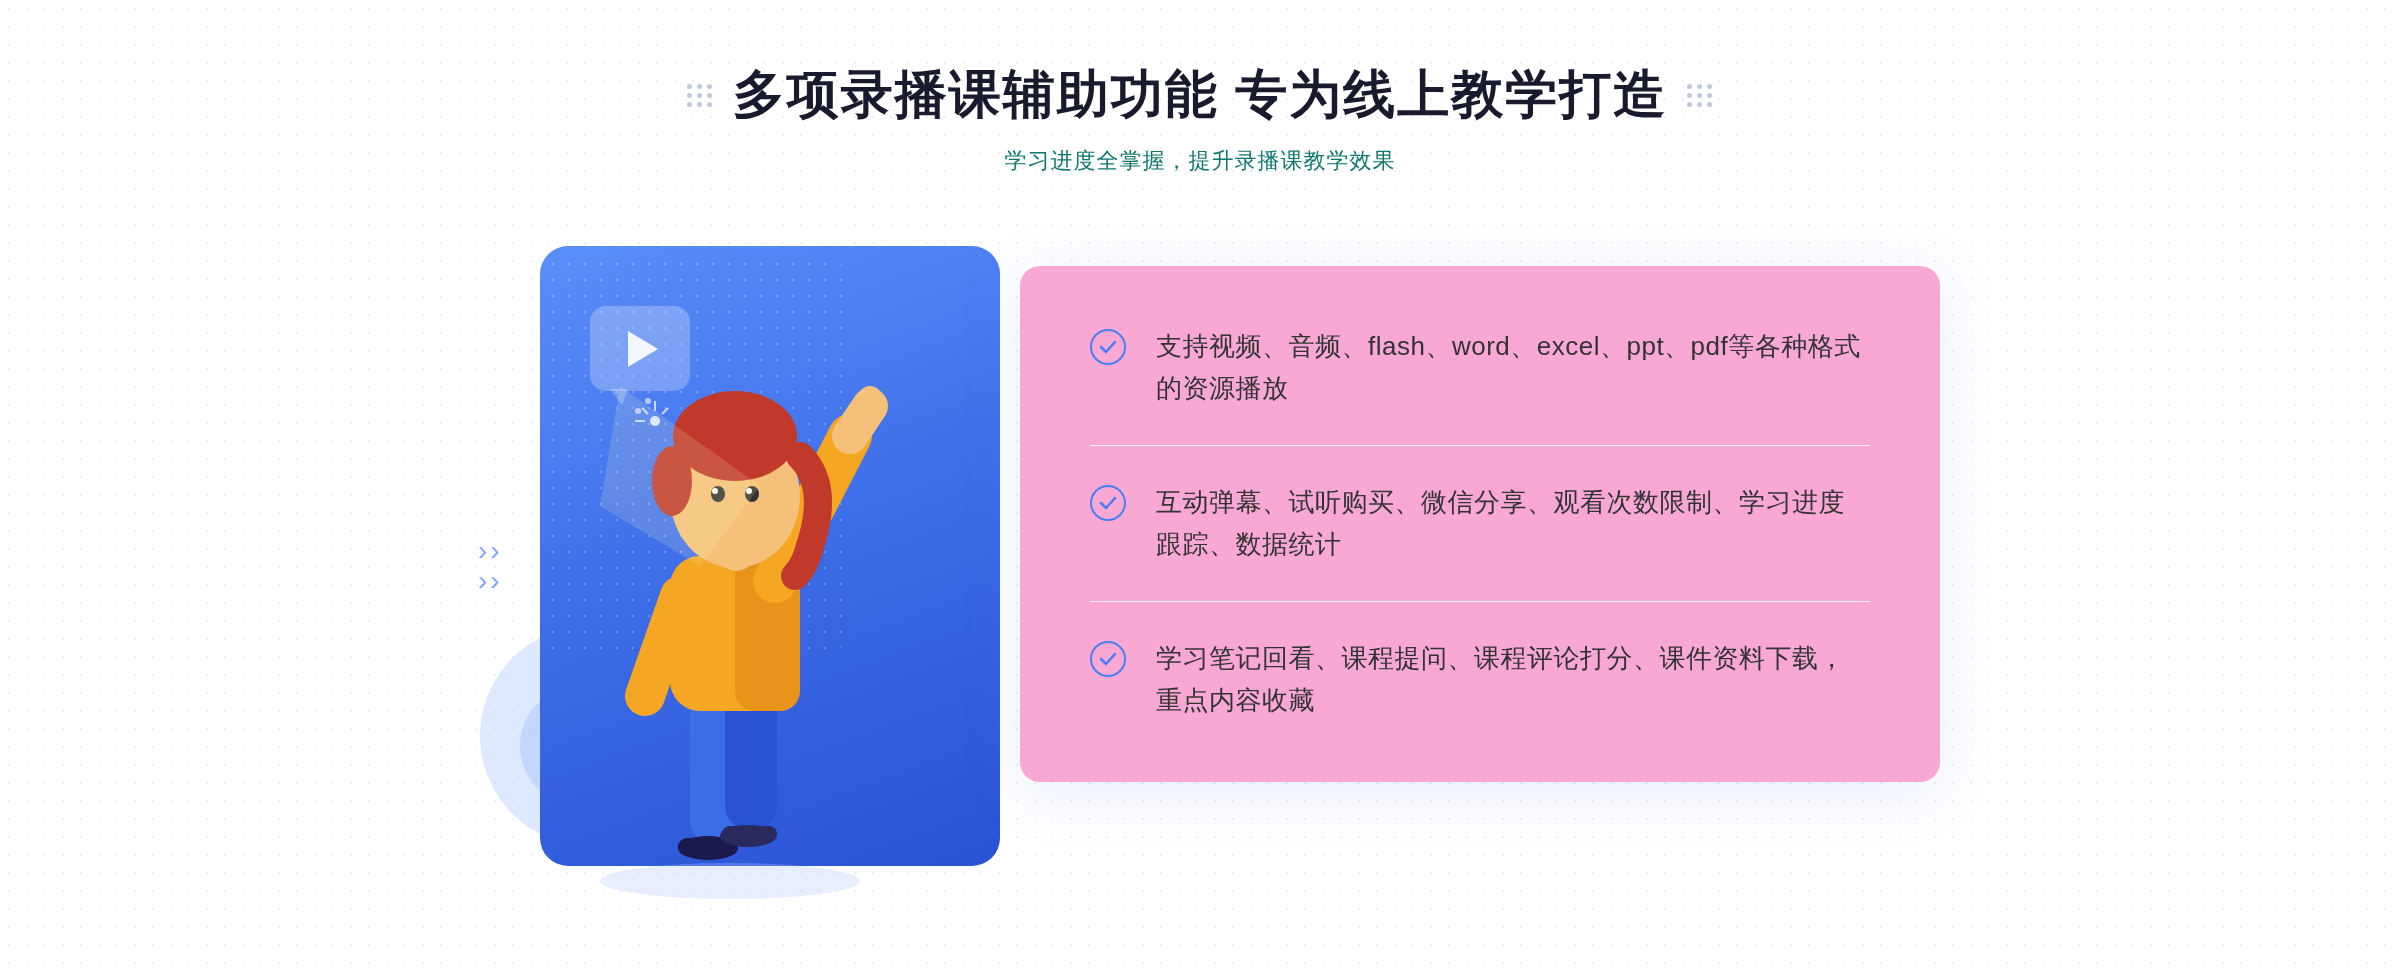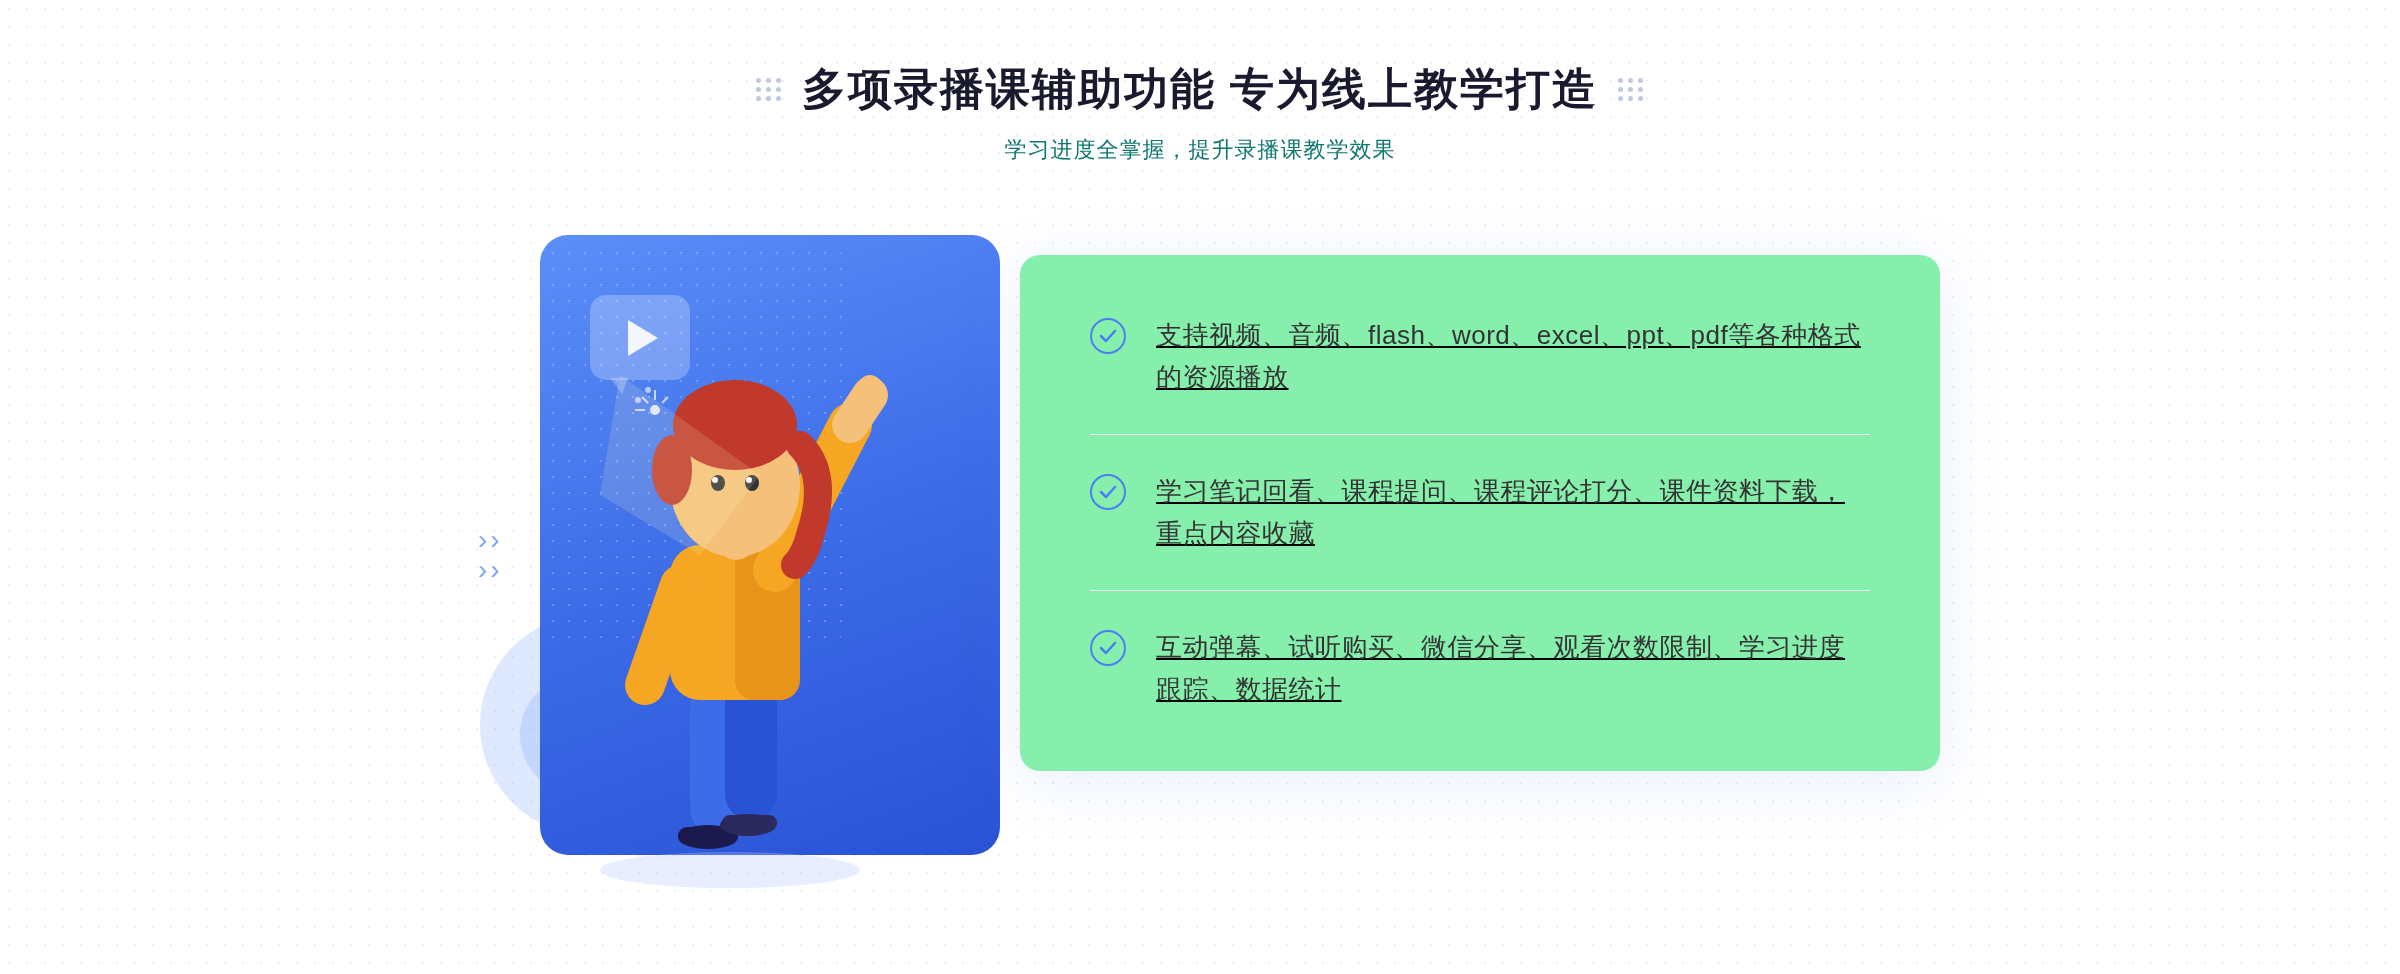--- a/index.html
+++ b/index.html
@@ -70,21 +70,21 @@
       grid-template-columns: repeat(3, 6px);
       gap: 4px;
     }
 
     .decorative-dots .dot-grid span {
       width: 5px;
       height: 5px;
     }
 
     .main-title {
-      font-size: 44px;
+      font-size: 52px;
       font-weight: 700;
       color: #1a1a2e;
       letter-spacing: 2px;
     }
 
     .sub-title {
       font-size: 22px;
       color: #0f766e;
       letter-spacing: 1px;
     }
@@ -227,30 +227,29 @@
     }
 
     
     .person-svg {
       width: 100%;
       height: 100%;
     }
 
     
     .features-panel {
-      background: #86efac;
+      background: #f9a8d4;
       border-radius: 20px;
       box-shadow: 0 10px 60px rgba(100, 140, 240, 0.15);
       padding: 60px 70px;
       width: 920px;
       margin-left: -20px;
       margin-top: 40px;
       z-index: 3;
       position: relative;
-      text-decoration: underline;
     }
 
     .feature-item {
       display: flex;
       align-items: flex-start;
       gap: 30px;
       padding: 36px 0;
       border-bottom: 1px solid #f0f2f8;
     }
 
@@ -421,29 +420,29 @@
         <span class="feature-text">支持视频、音频、flash、word、excel、ppt、pdf等各种格式的资源播放</span>
       </div>
 
 
       <div class="feature-item">
         <div class="check-circle">
           <svg viewBox="0 0 20 20" fill="none" xmlns="http://www.w3.org/2000/svg">
             <polyline points="3,10 8,15 17,5" stroke="#4a7ef5" stroke-width="2.5" stroke-linecap="round" stroke-linejoin="round"></polyline>
           </svg>
         </div>
-        <span class="feature-text">学习笔记回看、课程提问、课程评论打分、课件资料下载，重点内容收藏</span>
+        <span class="feature-text">互动弹幕、试听购买、微信分享、观看次数限制、学习进度跟踪、数据统计</span>
       </div>
 
       <div class="feature-item">
         <div class="check-circle">
           <svg viewBox="0 0 20 20" fill="none" xmlns="http://www.w3.org/2000/svg">
             <polyline points="3,10 8,15 17,5" stroke="#4a7ef5" stroke-width="2.5" stroke-linecap="round" stroke-linejoin="round"></polyline>
           </svg>
         </div>
-        <span class="feature-text">互动弹幕、试听购买、微信分享、观看次数限制、学习进度跟踪、数据统计</span>
+        <span class="feature-text">学习笔记回看、课程提问、课程评论打分、课件资料下载，重点内容收藏</span>
       </div>
 
     </div>
 
   </div>
 
 </div>
 
 </body></html>

